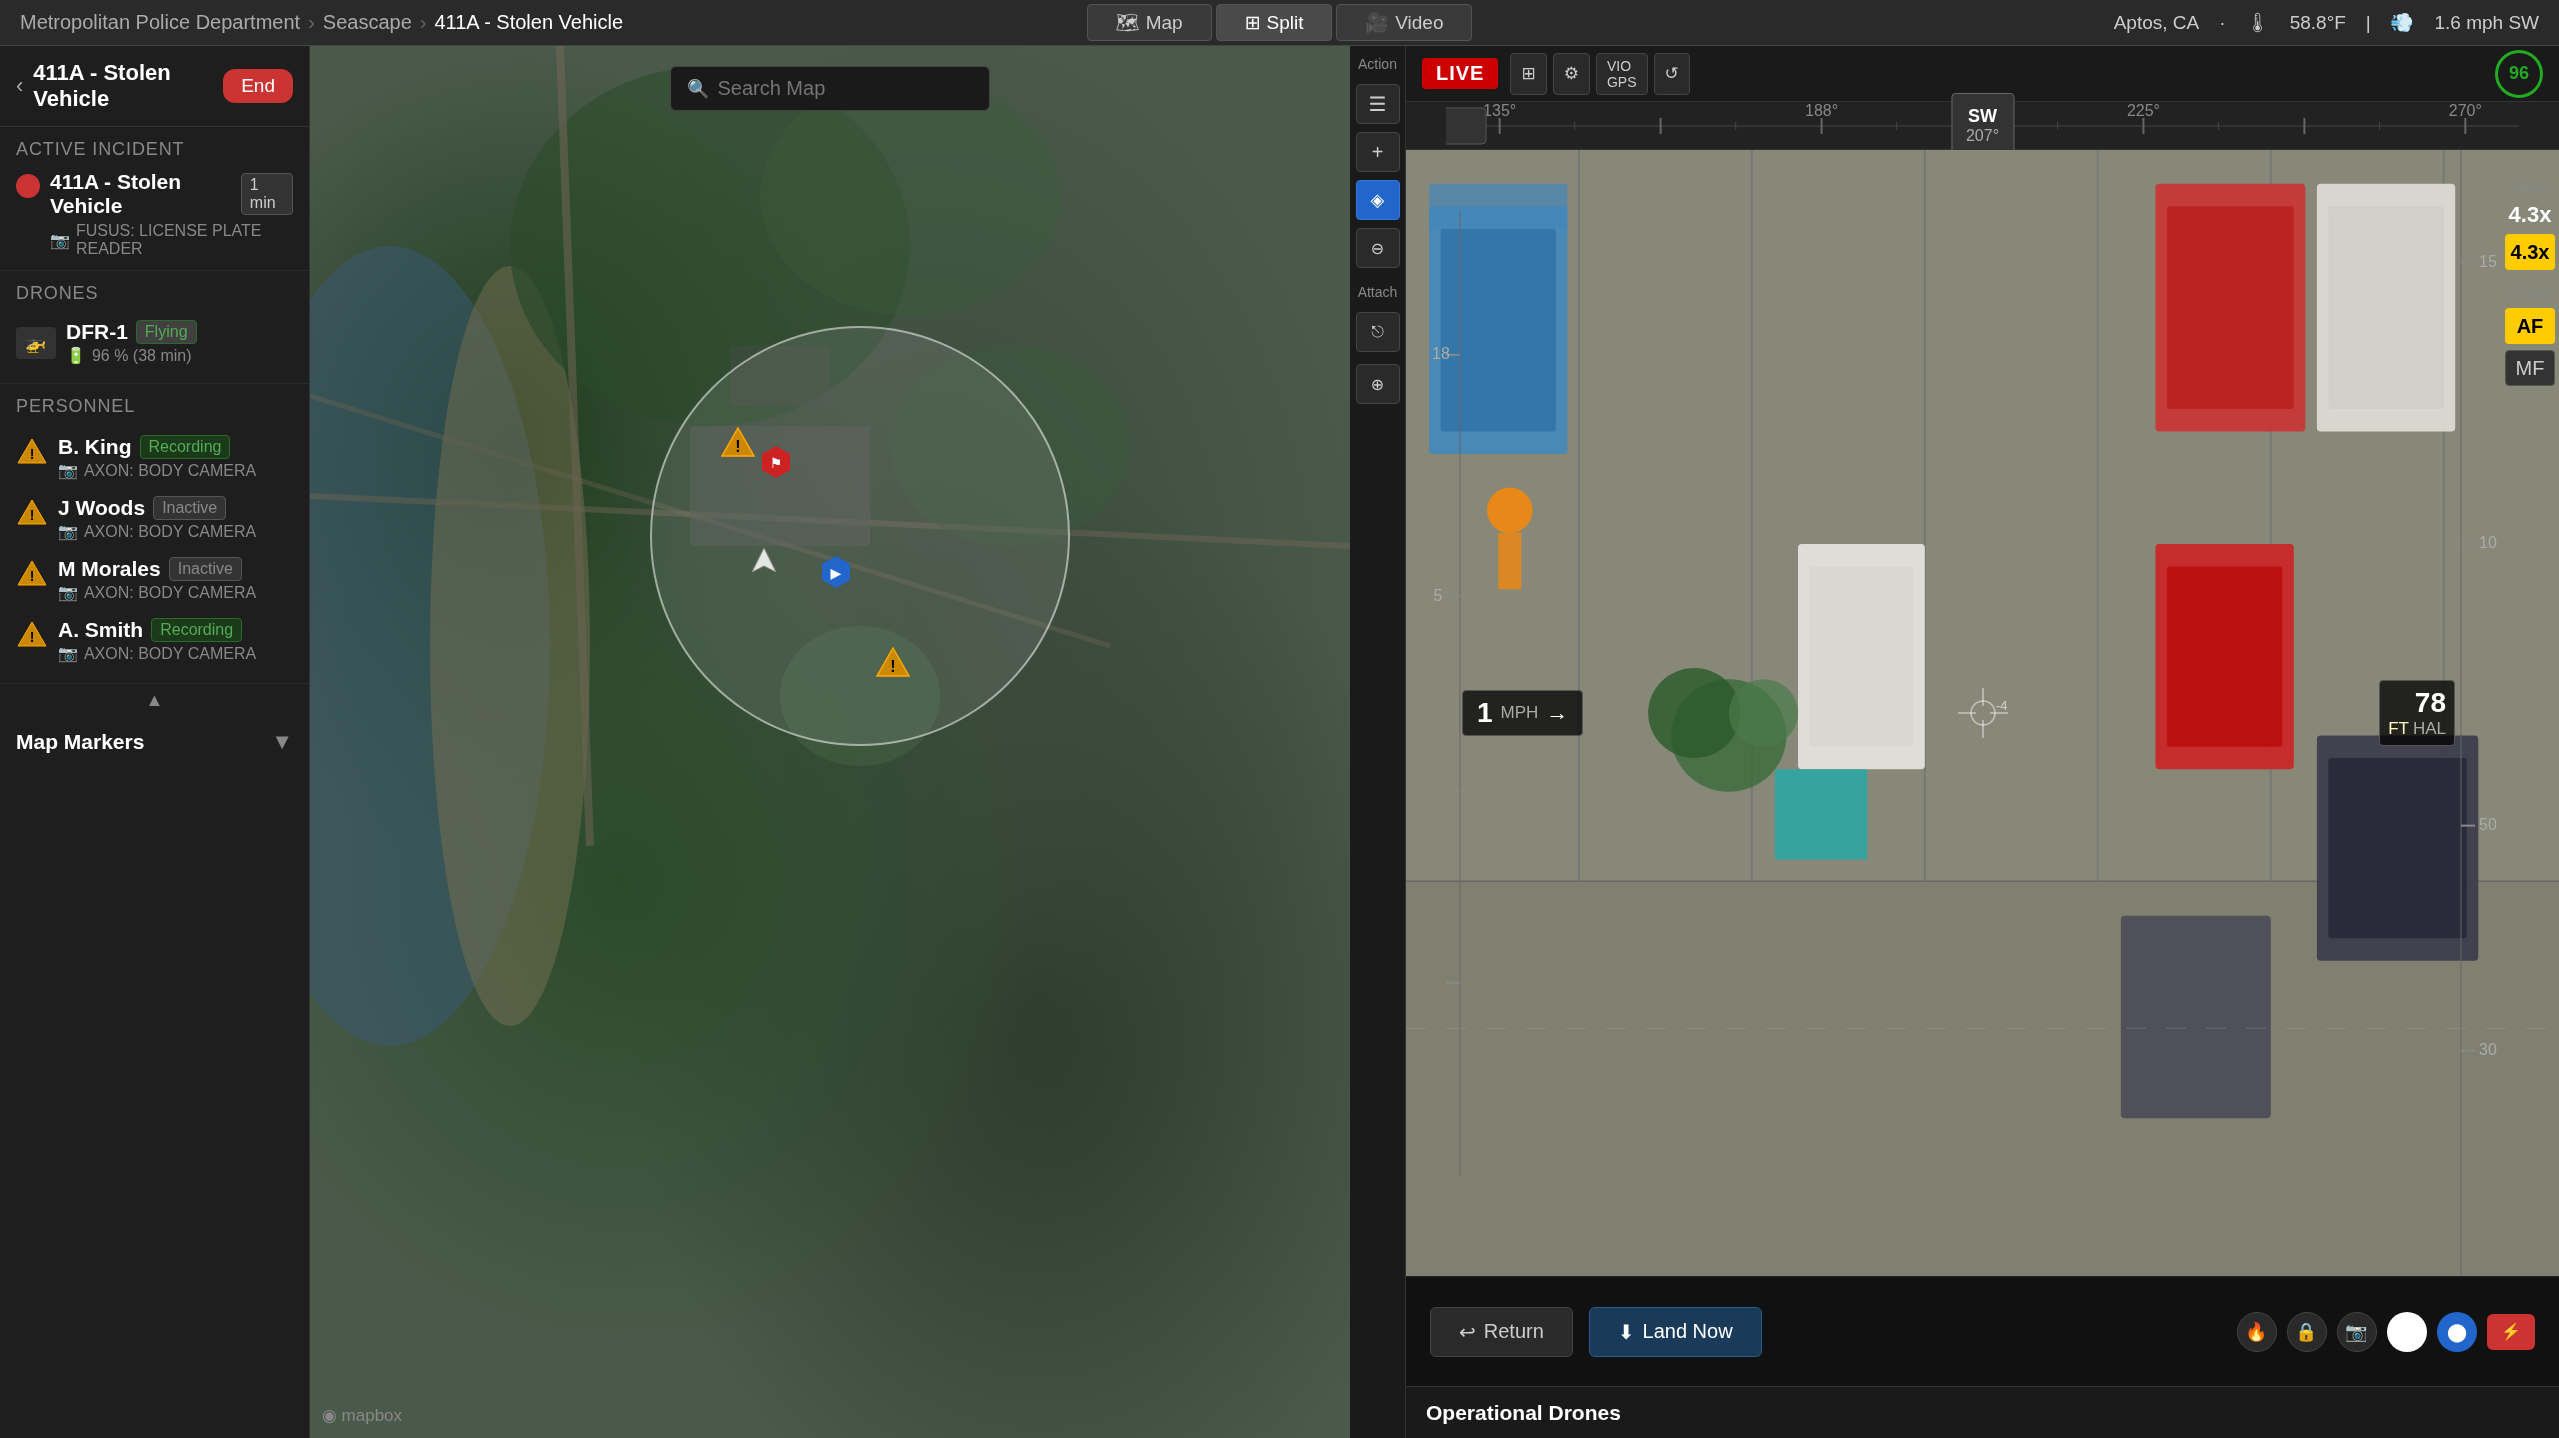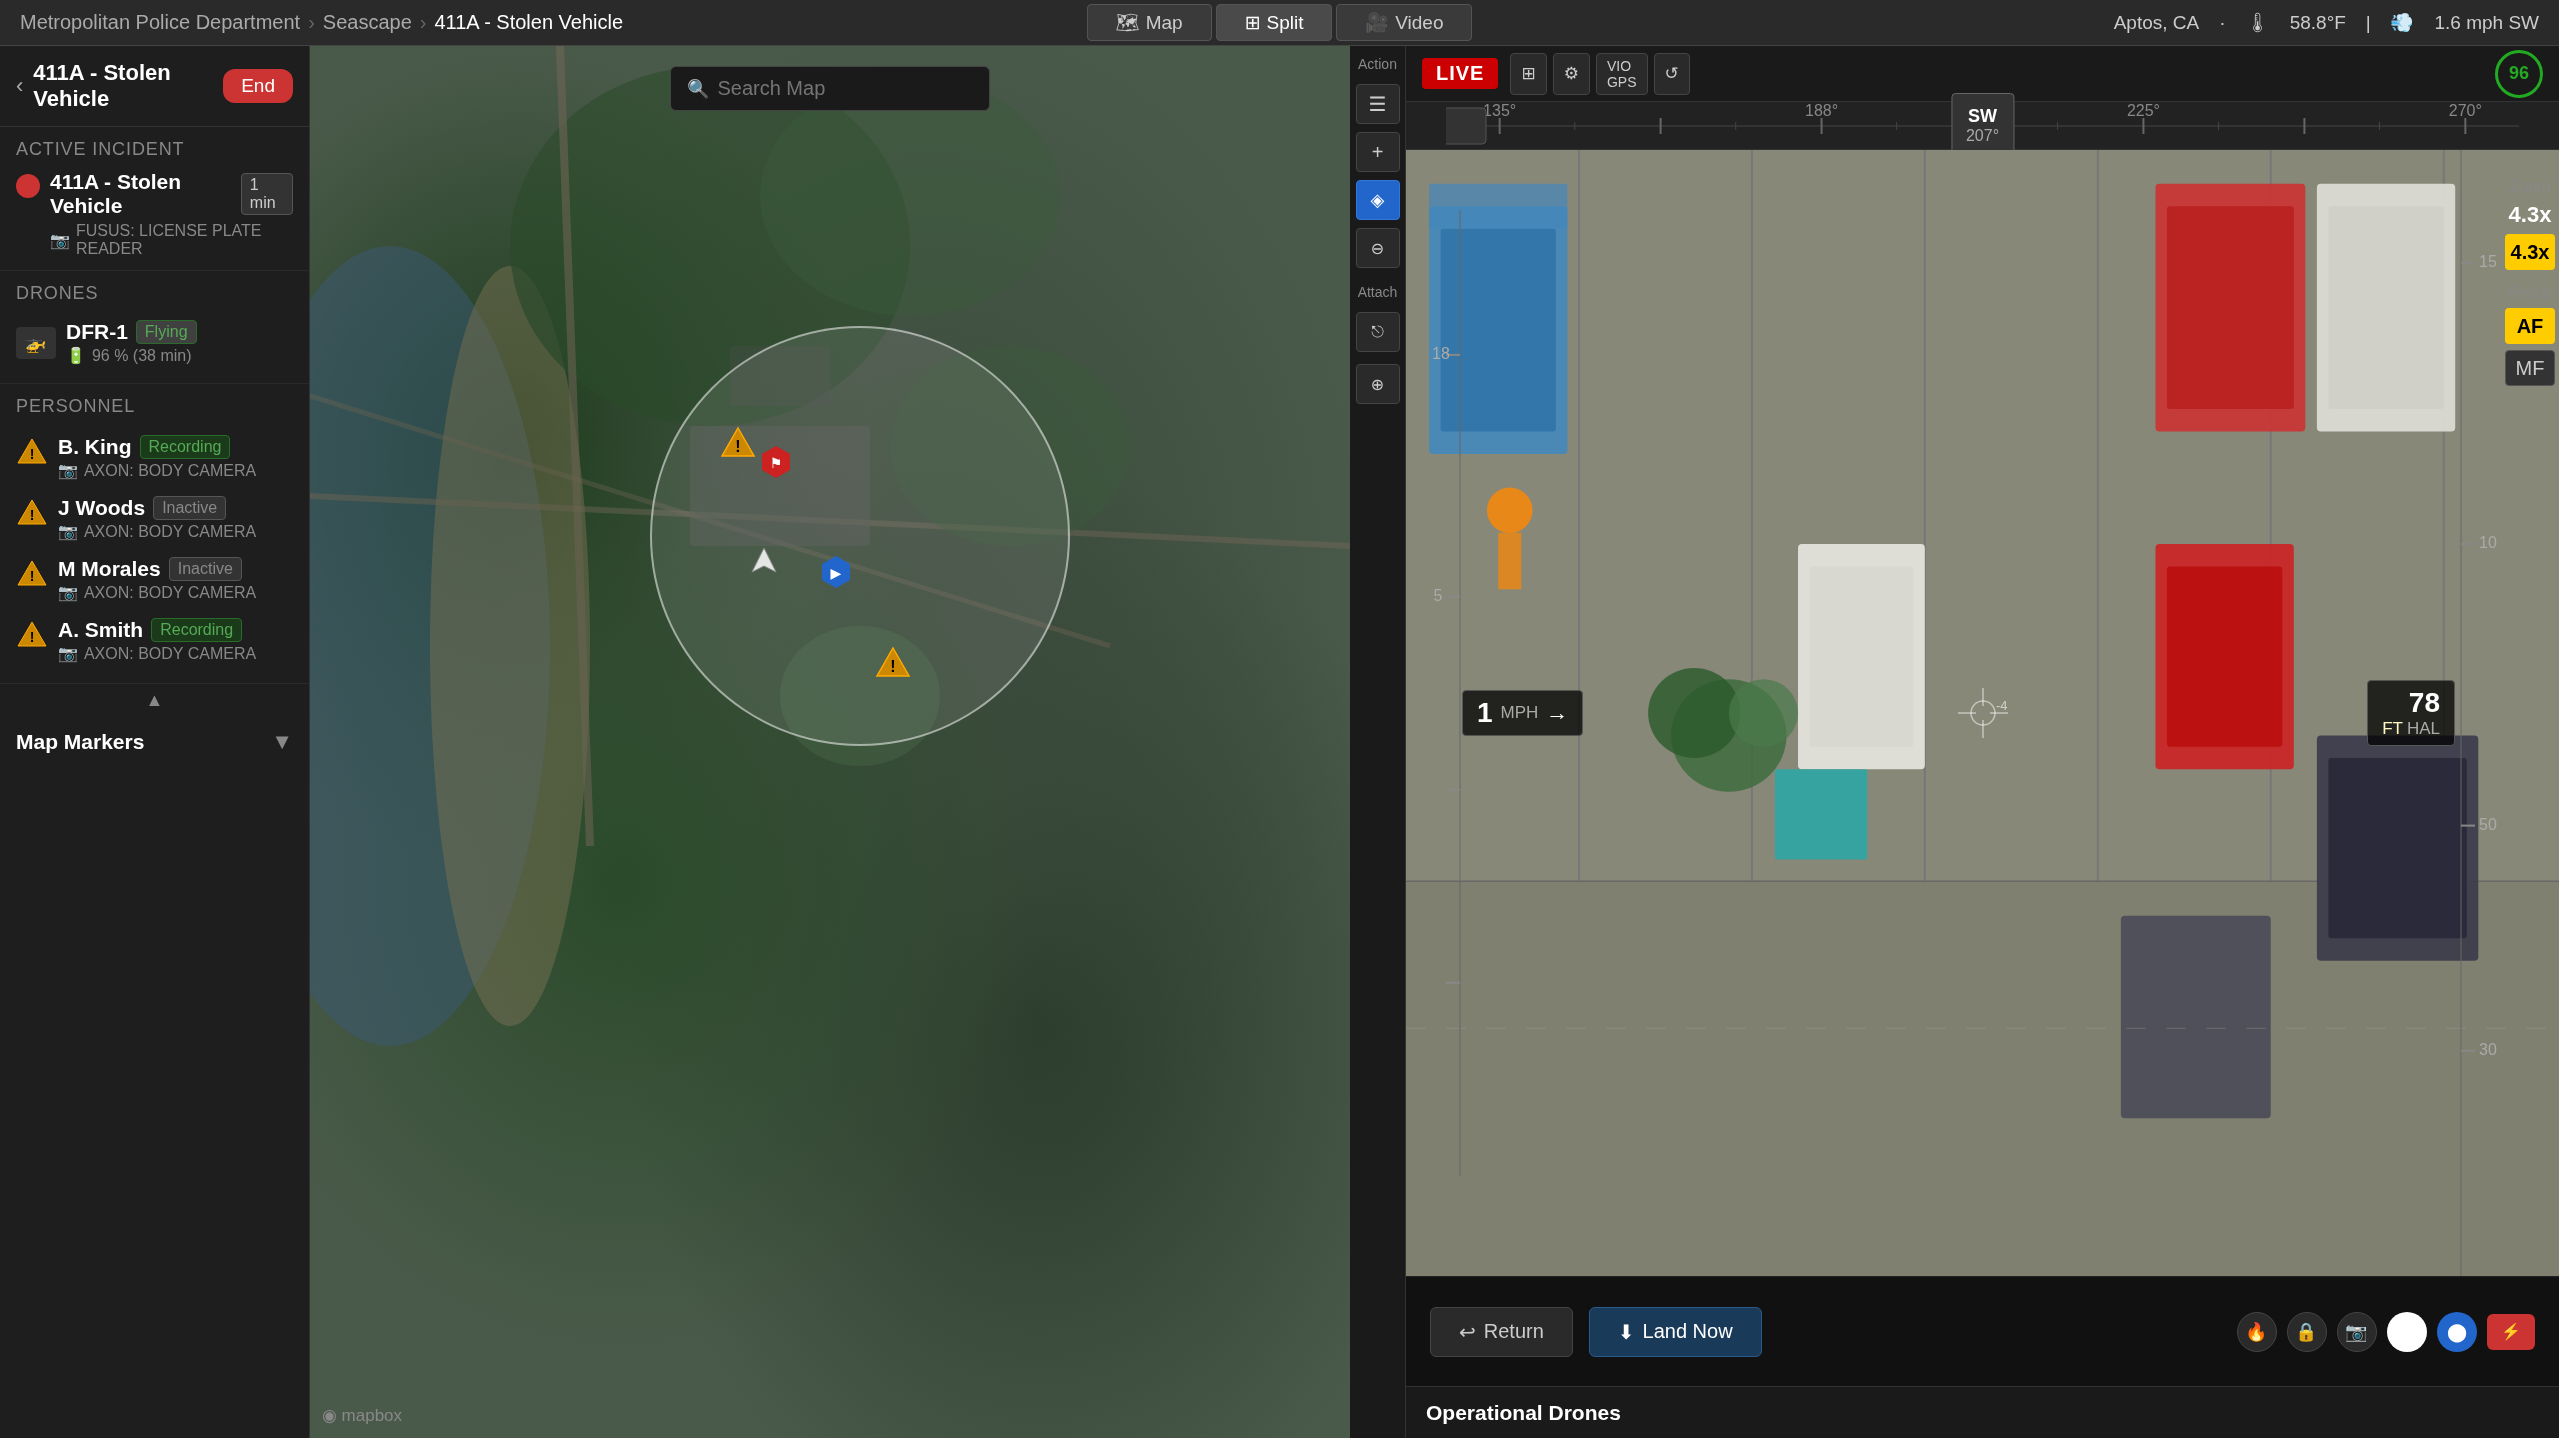--- a/index.html
+++ b/index.html
@@ -773,21 +773,21 @@
         <text x="22" y="10%" fill="#aaa" font-size="16" dominant-baseline="middle">150</text>
         <line x1="4" y1="35%" x2="18" y2="35%" stroke="#888" stroke-width="2"></line>
         <text x="22" y="35%" fill="#aaa" font-size="16" dominant-baseline="middle">100</text>
         <line x1="4" y1="60%" x2="18" y2="60%" stroke="#888" stroke-width="2"></line>
         <text x="22" y="60%" fill="#aaa" font-size="16" dominant-baseline="middle">50</text>
         <line x1="4" y1="80%" x2="18" y2="80%" stroke="#888" stroke-width="2"></line>
         <text x="22" y="80%" fill="#aaa" font-size="16" dominant-baseline="middle">30</text>
       </svg>
     </div>
 
-    <div style="position:absolute;right:104px;top:50%;transform:translateY(-50%);background:rgba(0,0,0,0.75);border:1px solid #555;border-radius:4px;padding:6px 14px;text-align:right;">
+    <div style="position:absolute;right:104px;top:50%;transform:translateY(-50%);background:rgba(0,0,0,0.75);border:1px solid #555;border-radius:4px;padding:6px 8px;text-align:right;">
       <div style="font-size:28px;font-weight:700;color:#fff;">78</div>
       <div style="display:flex;justify-content:flex-end;gap:4px;align-items:baseline;">
         <span style="font-size:17px;color:#fef9c3;">FT</span>
         <span style="font-size:17px;color:#aaa;">HAL</span>
       </div>
     </div>
 
     <div style="position:absolute;top:50%;left:50%;transform:translate(-50%,-50%);width:50px;height:50px;pointer-events:none;">
       <svg width="50" height="50">
         <circle cx="25" cy="25" r="12" fill="none" stroke="rgba(255,255,255,0.5)" stroke-width="1.5"></circle>

